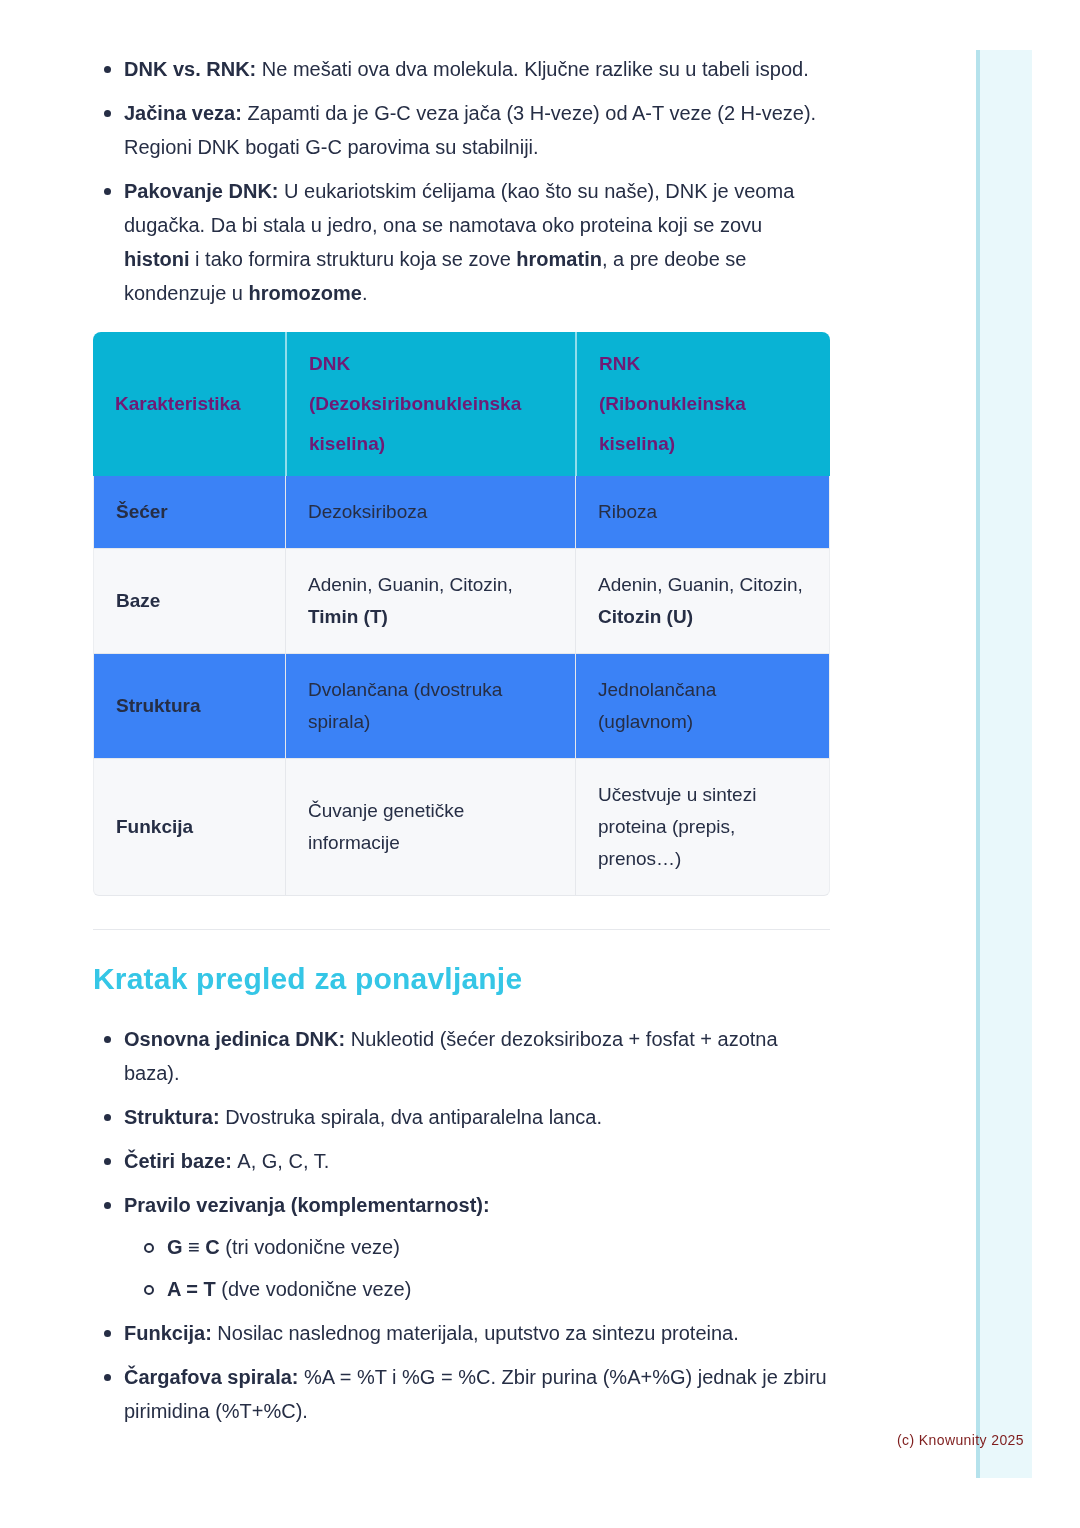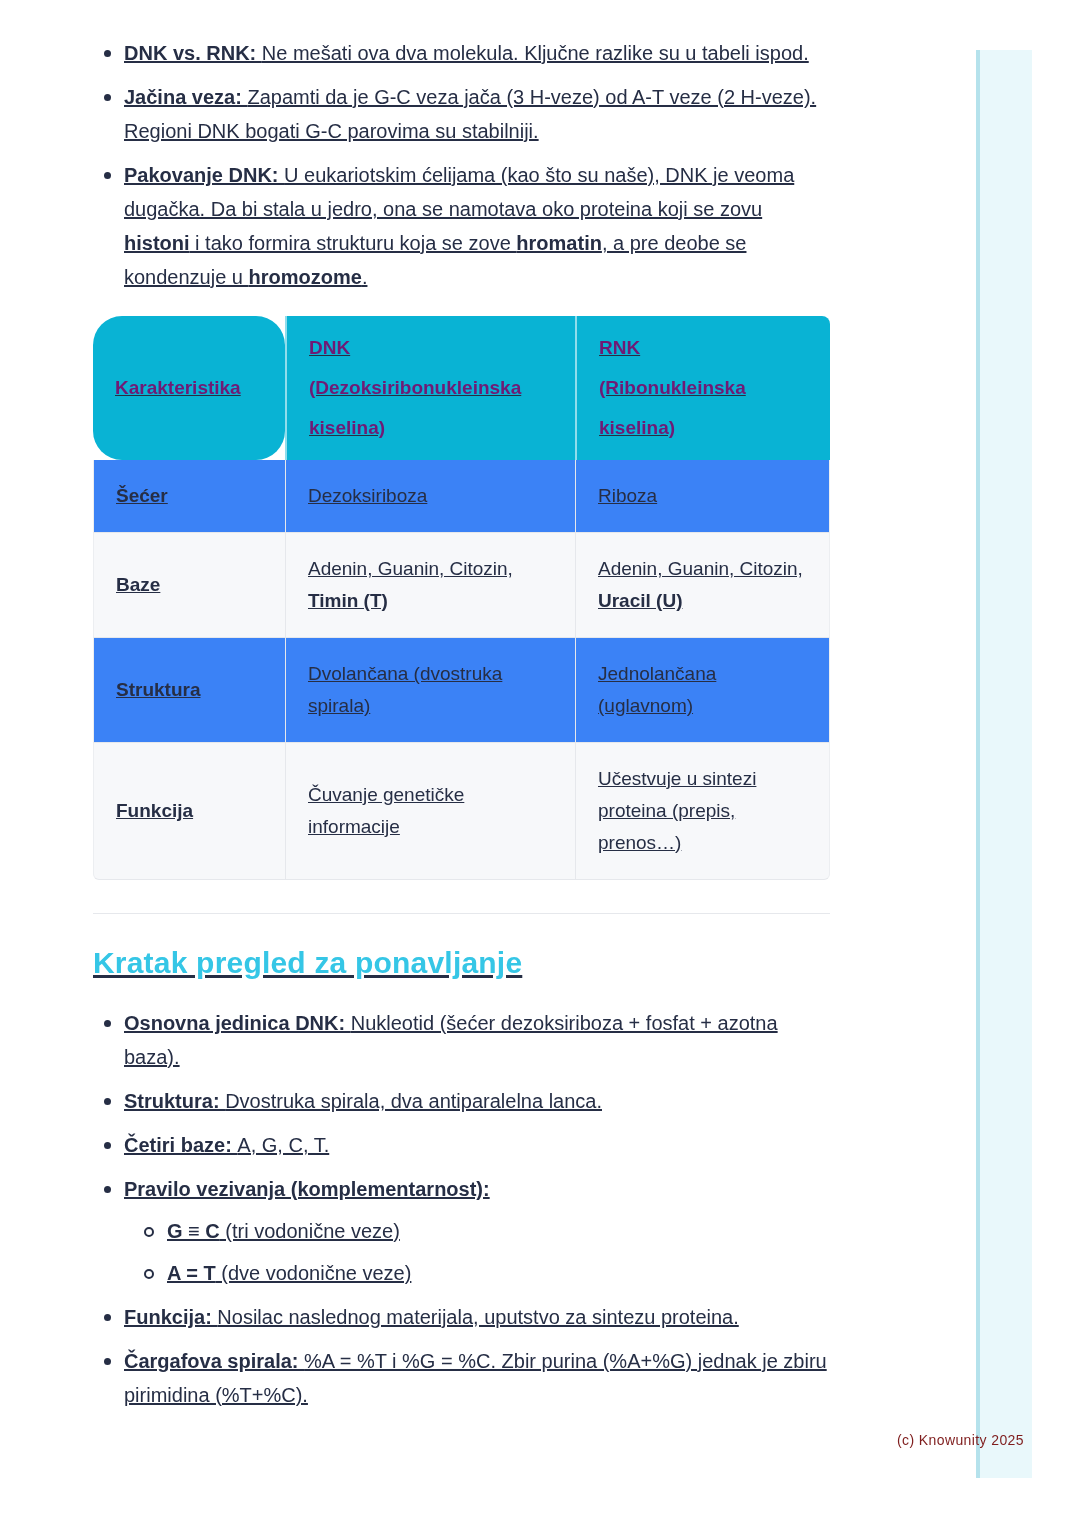--- a/index.html
+++ b/index.html
@@ -11,21 +11,21 @@
     color: #262e45;
   }
   .page { position: relative; width: 1080px; height: 1528px; overflow: hidden; background: #fff; }
 
   
   .strip {
     position: absolute; left: 976px; top: 50px; width: 56px; height: 1428px;
     background: #e9f8fb; border-left: 4px solid #b5e2ec; z-index: 1;
   }
 
-  .content { position: absolute; left: 93px; top: 36px; width: 737px; z-index: 2; text-decoration: underline; }
+  .content { position: absolute; left: 93px; top: 52px; width: 737px; z-index: 2; }
 
   
   ul.bullets { list-style: none; margin: 0; padding: 0; font-size: 20px; line-height: 34px; }
   ul.bullets > li { position: relative; padding-left: 31px; margin-bottom: 10px; }
   ul.bullets > li::before {
     content: ""; position: absolute; left: 11px; top: 14px;
     width: 7px; height: 7px; border-radius: 50%; background: #262e45;
   }
   ul.sub { list-style: none; margin: 3px 0 0 0; padding: 0; }
   ul.sub > li { position: relative; padding-left: 33px; margin-left: 10px; margin-top: 8px; }
@@ -38,21 +38,21 @@
   
   table.cmp {
     border-collapse: separate; border-spacing: 0; width: 737px;
     margin-top: 22px; font-size: 19px; table-layout: fixed;
   }
   table.cmp thead th {
     background: #09b3d4; color: #701a75; font-weight: 700; text-align: left;
     padding: 12px 22px; line-height: 40px; vertical-align: middle;
   }
   table.cmp thead th + th { border-left: 2px solid rgba(255,255,255,0.55); }
-  table.cmp thead th:first-child { border-top-left-radius: 8px; border-radius: 29px; }
+  table.cmp thead th:first-child { border-top-left-radius: 8px; }
   table.cmp thead th:last-child { border-top-right-radius: 8px; }
   table.cmp tbody td {
     padding: 20px 22px; line-height: 32px; vertical-align: middle;
     border-bottom: 1px solid #e6e8ec; background: #3b82f6;
   }
   table.cmp tbody td + td { border-left: 1px solid #e6e8ec; }
   table.cmp tbody td:first-child { border-left: 1px solid #eceef1; font-weight: 700; }
   table.cmp tbody td:last-child { border-right: 1px solid #eceef1; }
   table.cmp tbody tr:nth-child(even) td { background: #f7f8fa; }
   table.cmp tbody tr:last-child td:first-child { border-bottom-left-radius: 6px; }
@@ -98,21 +98,21 @@
       </thead>
       <tbody id="cmp-body">
           <tr>
             <td>Šećer</td>
             <td><span>Dezoksiriboza</span></td>
             <td><span>Riboza</span></td>
           </tr>
           <tr>
             <td>Baze</td>
             <td><span>Adenin, Guanin, Citozin, </span><span class="b">Timin (T)</span></td>
-            <td><span>Adenin, Guanin, Citozin, </span><span class="b">Uracil (U)</span></td>
+            <td><span>Adenin, Guanin, Citozin, </span><span class="b">Citozin (U)</span></td>
           </tr>
           <tr>
             <td>Struktura</td>
             <td><span>Dvolančana (dvostruka spirala)</span></td>
             <td><span>Jednolančana (uglavnom)</span></td>
           </tr>
           <tr>
             <td>Funkcija</td>
             <td><span>Čuvanje genetičke informacije</span></td>
             <td><span>Učestvuje u sintezi proteina (prepis, prenos…)</span></td>

